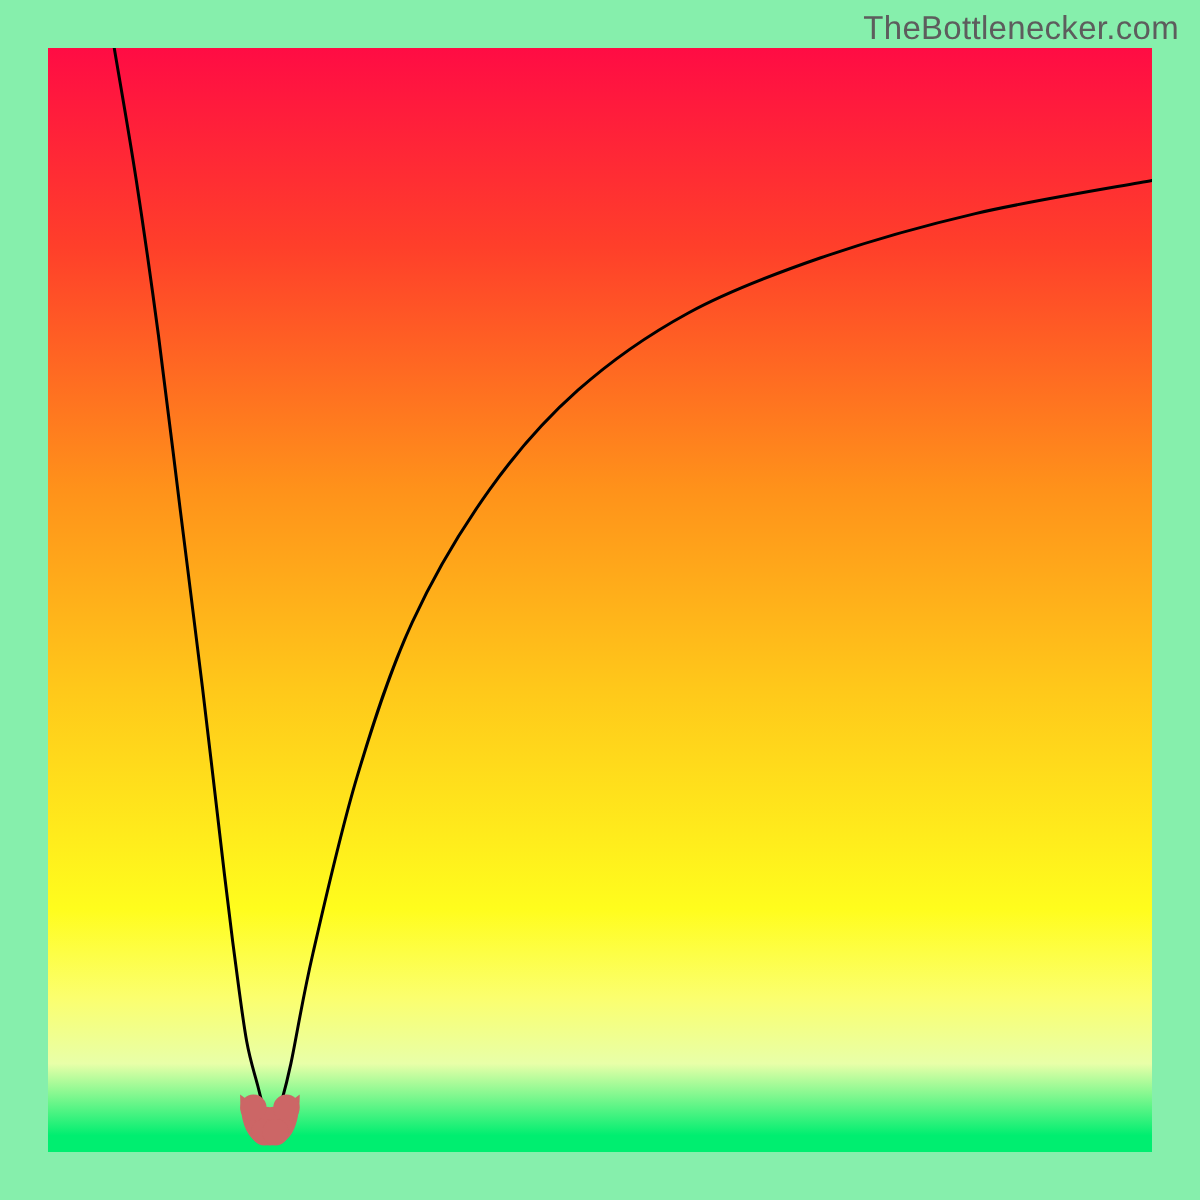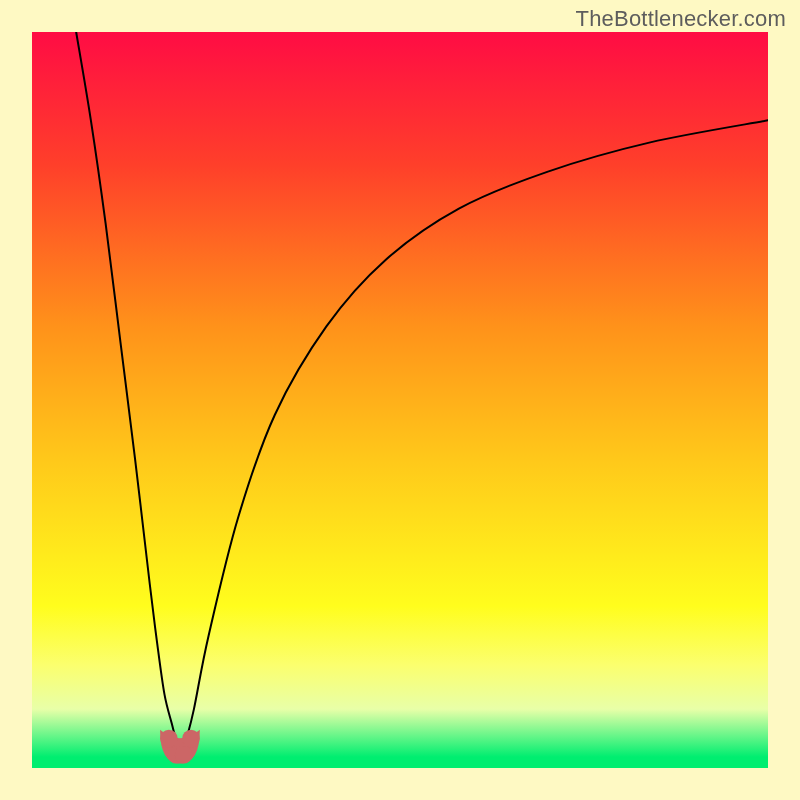--- a/index.html
+++ b/index.html
@@ -7,21 +7,21 @@
     padding: 0;
     width: 800px;
     height: 800px;
     background: #000;
     overflow: hidden;
     font-family: Arial, Helvetica, sans-serif;
   }
   .frame {
     position: absolute;
     inset: 0;
-    background: #fef9c3;
+    background: #86efac;
   }
   .plot-wrap {
     position: absolute;
     left: 32px;
     top: 32px;
     width: 736px;
     height: 736px;
   }
   .plot {
     display: block;

